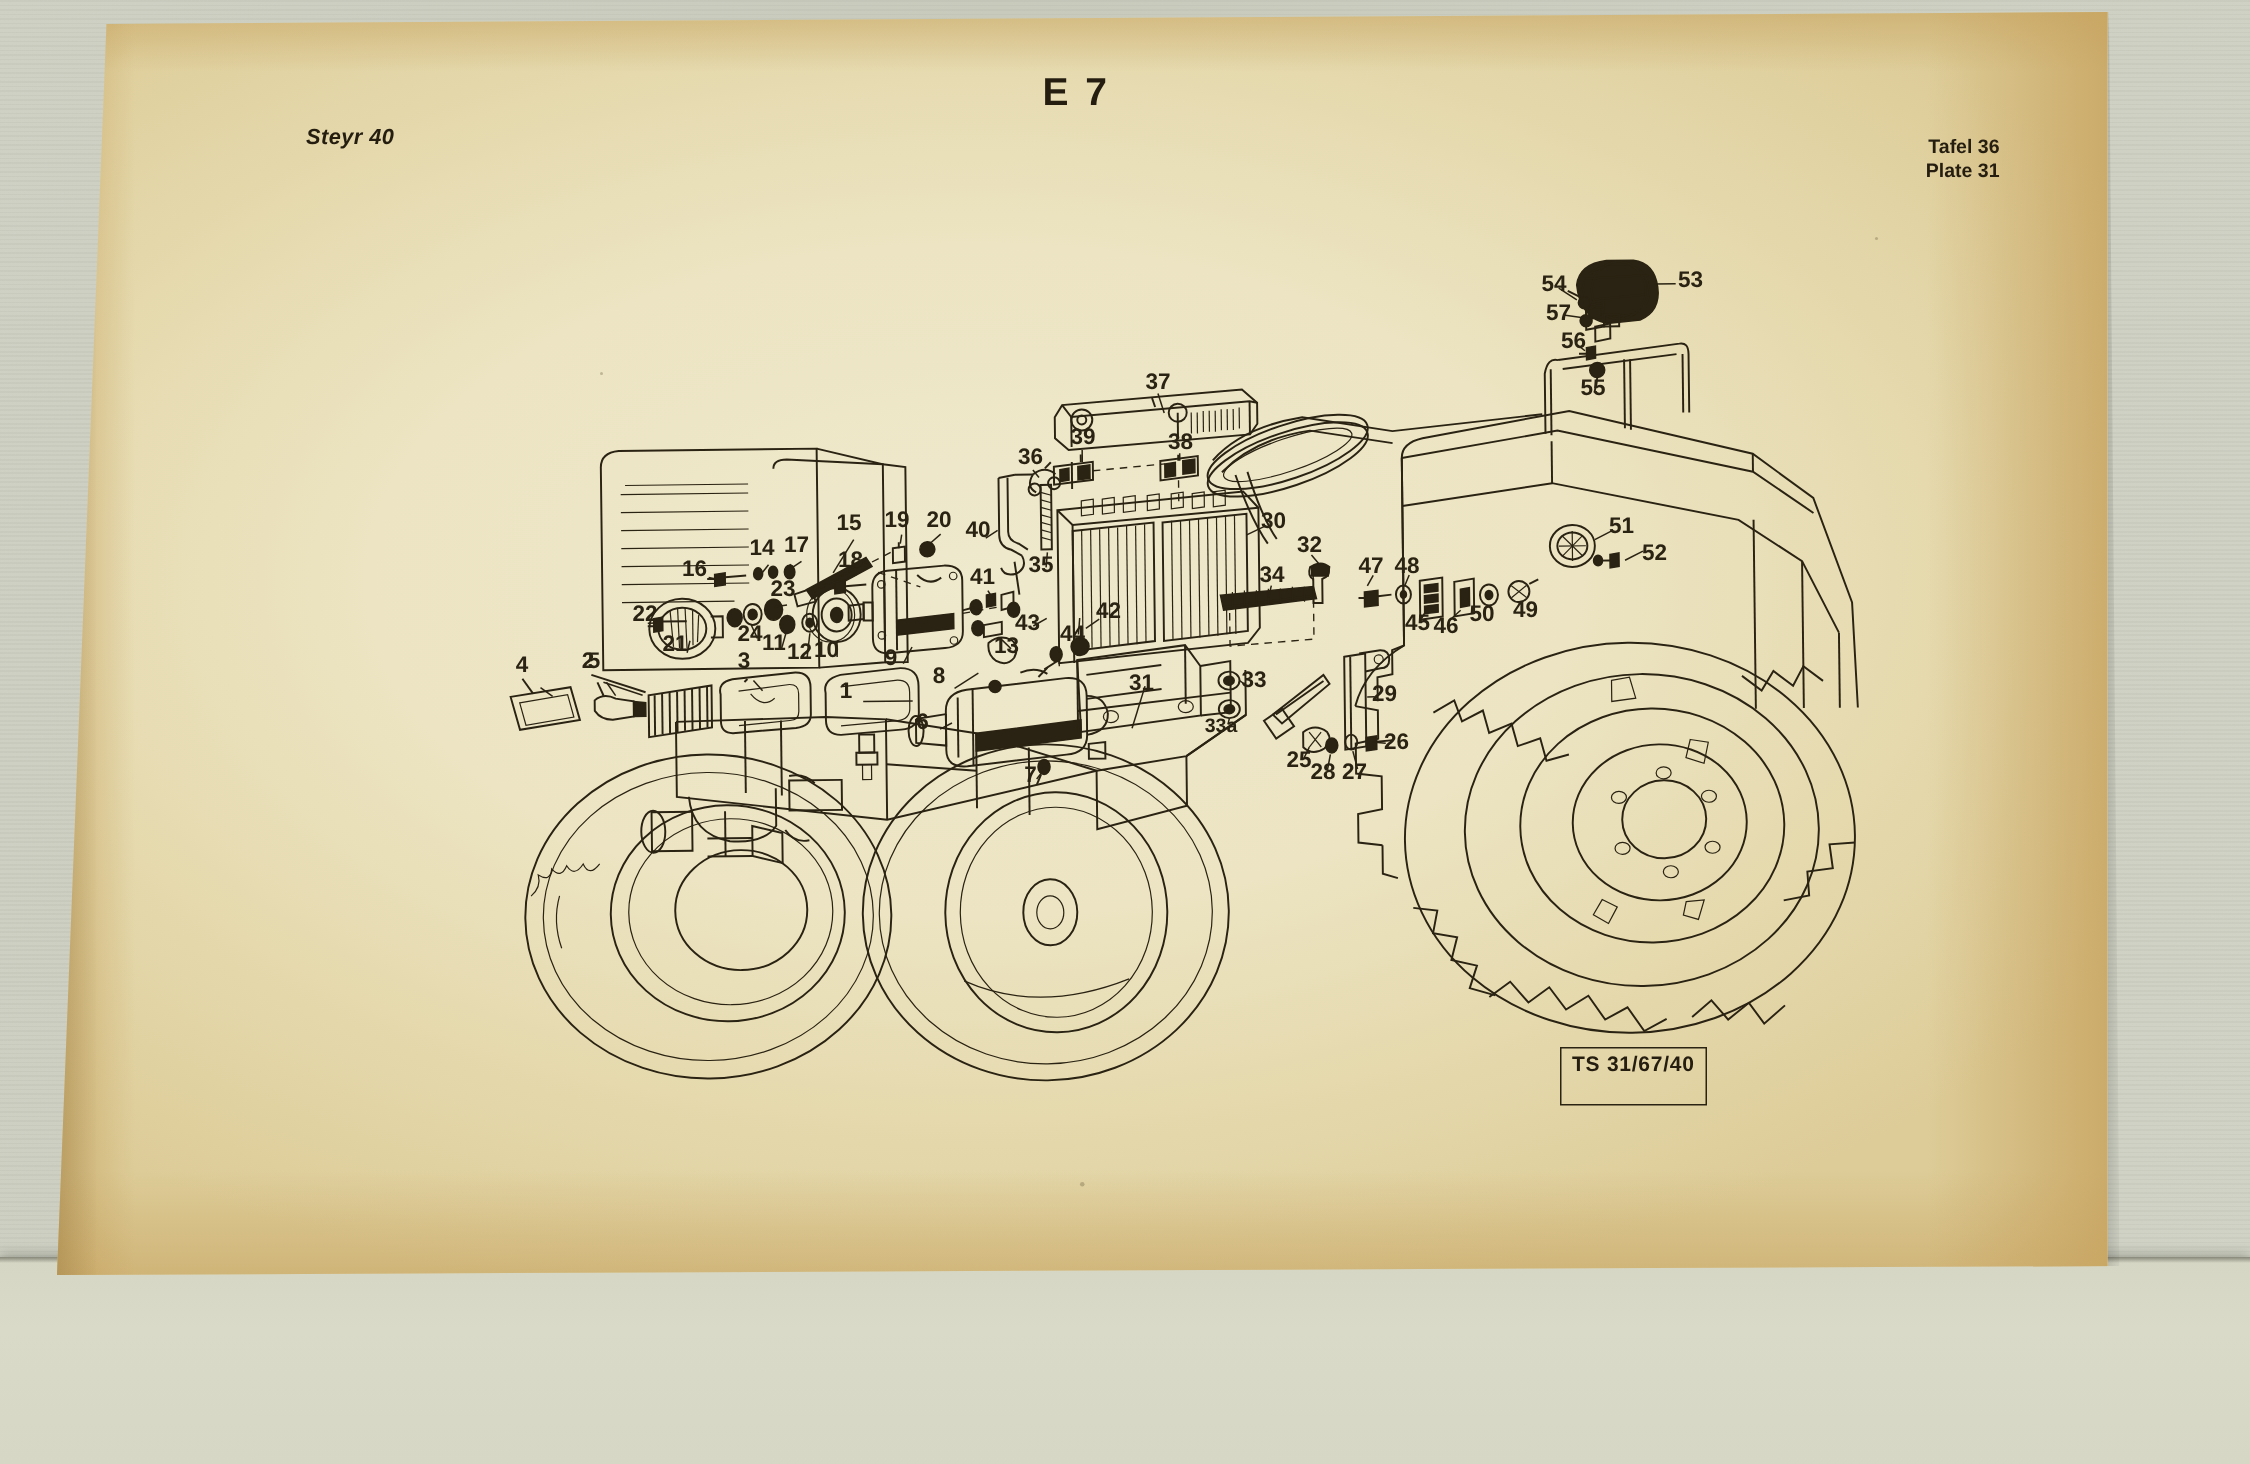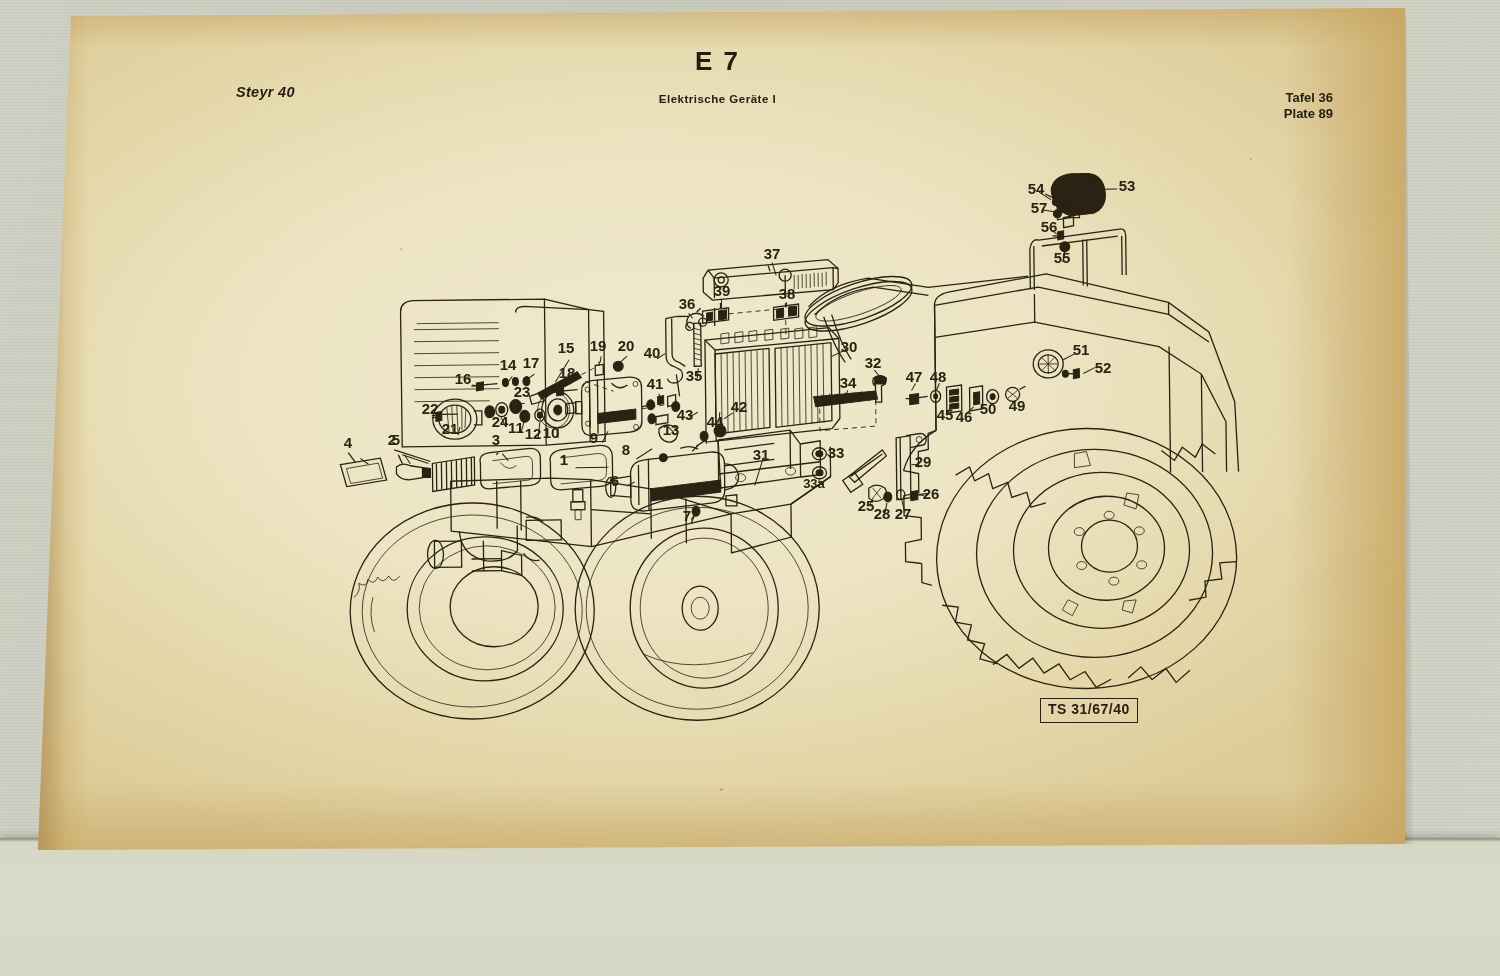--- a/index.html
+++ b/index.html
@@ -56,21 +56,21 @@
     position:absolute;left:0;top:0;width:34px;height:100%;
     background:linear-gradient(90deg,rgba(120,95,45,0.30),rgba(120,95,45,0.02));
   }
   
   .ink{color:#241d10;}
   #plate-code{
     position:absolute;left:0;top:38px;width:100%;text-align:center;
     font-size:26px;font-weight:bold;letter-spacing:2px;
   }
   #model-name{
-    position:absolute;left:206px;top:76px;
+    position:absolute;left:174px;top:76px;
     font-size:14.5px;font-weight:bold;font-style:italic;letter-spacing:0.3px;
   }
   #subtitle{
     position:absolute;left:0;top:84px;width:100%;text-align:center;
     font-size:11.5px;font-weight:bold;line-height:15px;letter-spacing:0.5px;
   }
   #plate-no{
     position:absolute;right:72px;top:82px;text-align:right;
     font-size:13px;font-weight:bold;line-height:16px;
   }
@@ -83,21 +83,21 @@
   }
   .lbl-sm{font-size:13px;}
   .ln{stroke:#2a2212;stroke-width:1.3;fill:none;}
   .ln-th{stroke:#2a2212;stroke-width:1.0;fill:none;}
   .ln-hair{stroke:#2a2212;stroke-width:0.8;fill:none;}
   .solid{fill:#2a2212;stroke:#2a2212;stroke-width:1;}
   .dash{stroke:#2a2212;stroke-width:0.9;fill:none;stroke-dasharray:5 4;}
   
   #code-box{
     position:absolute;left:1010px;top:690px;
-    border:1.6px solid #2a2212;padding:2px 7px 5px 7px;
+    border:1.6px solid #2a2212;padding:2px 7px 19px 7px;
     font-size:14px;font-weight:600;letter-spacing:0.5px;color:#241d10;
     background:rgba(0,0,0,0);
   }
   
   .speck{position:absolute;background:#6b5f3e;border-radius:50%;opacity:0.35;}
 </style>
 </head>
 <body>
 
 <div id="desk"></div>
@@ -110,25 +110,24 @@
 <div id="page">
   <div class="edge-t"></div>
   <div class="edge-b"></div>
   <div class="edge-l"></div>
   <div class="edge-r"></div>
   <div class="fold"></div>
 
   <div class="ink" id="plate-code">E 7</div>
   <div class="ink" id="model-name">Steyr 40</div>
   <div class="ink" id="subtitle">
-    <div>Elektrische Geräte I</div>
   </div>
   <div class="ink" id="plate-no">
     <div>Tafel 36</div>
-    <div>Plate 89</div>
+    <div>Plate 31</div>
   </div>
 
   <div id="drawing">
   <svg viewBox="0 0 1375 842" xmlns="http://www.w3.org/2000/svg">
     <g transform="rotate(-0.7 687 420)">
 
       <path class="ln" d="M372,300 Q372,290 384,289 L516,289 L516,435 L372,435 Z"></path>
       <path class="ln" d="M516,289 L560,300 L560,432 L516,435"></path>
 
       <g class="ln-hair">

